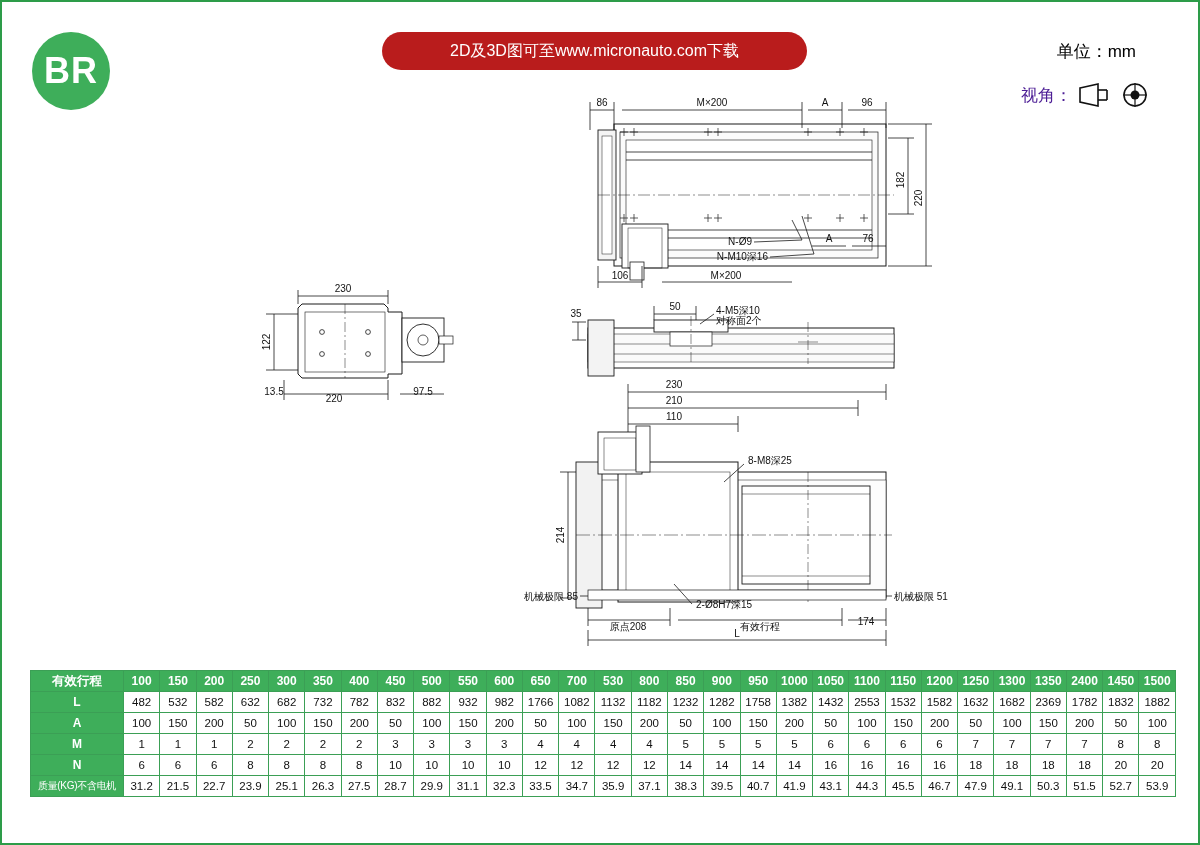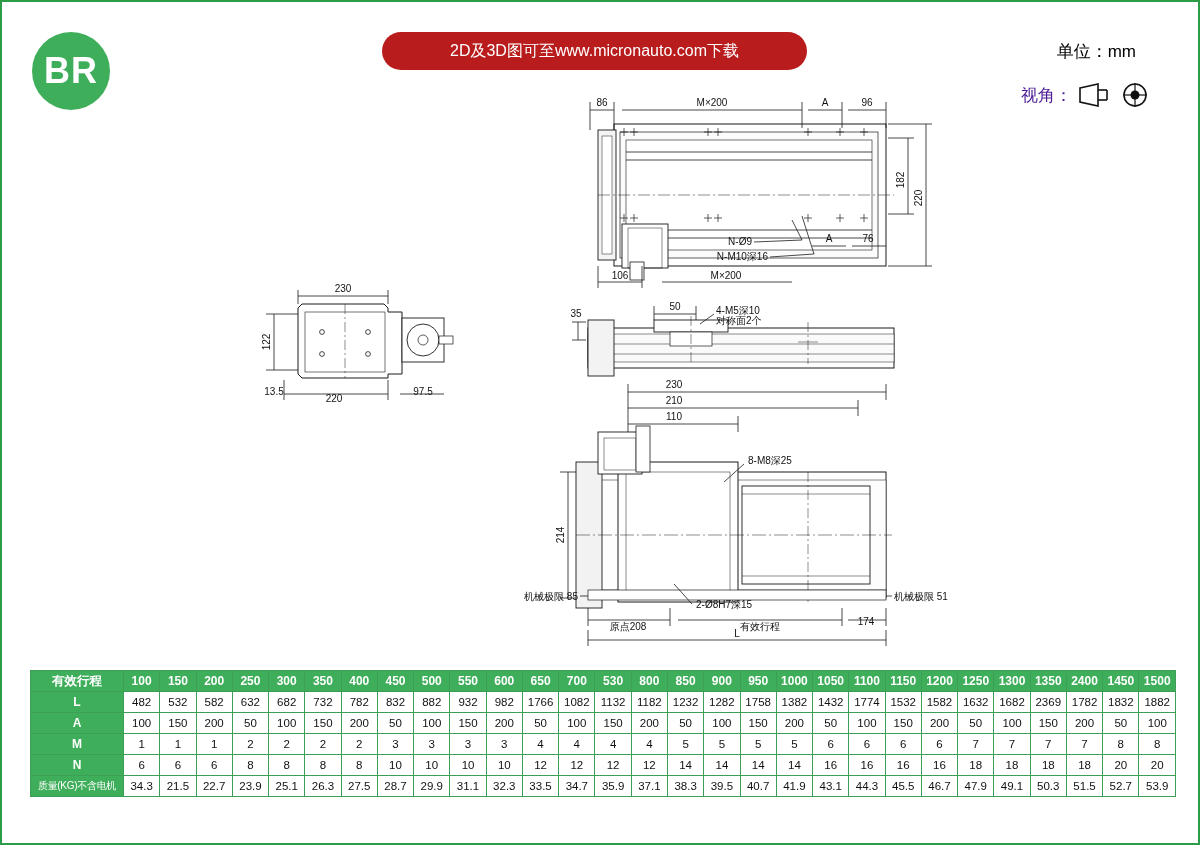--- a/index.html
+++ b/index.html
@@ -382,21 +382,21 @@
           <td>982</td>
           <td>1766</td>
           <td>1082</td>
           <td>1132</td>
           <td>1182</td>
           <td>1232</td>
           <td>1282</td>
           <td>1758</td>
           <td>1382</td>
           <td>1432</td>
-          <td>1774</td>
+          <td>2553</td>
           <td>1532</td>
           <td>1582</td>
           <td>1632</td>
           <td>1682</td>
           <td>2369</td>
           <td>1782</td>
           <td>1832</td>
           <td>1882</td>
         </tr>
         <tr>
@@ -490,21 +490,21 @@
           <td>16</td>
           <td>18</td>
           <td>18</td>
           <td>18</td>
           <td>18</td>
           <td>20</td>
           <td>20</td>
         </tr>
         <tr>
           <td class="rowlabel small">质量(KG)不含电机</td>
-          <td>34.3</td>
+          <td>31.2</td>
           <td>21.5</td>
           <td>22.7</td>
           <td>23.9</td>
           <td>25.1</td>
           <td>26.3</td>
           <td>27.5</td>
           <td>28.7</td>
           <td>29.9</td>
           <td>31.1</td>
           <td>32.3</td>

